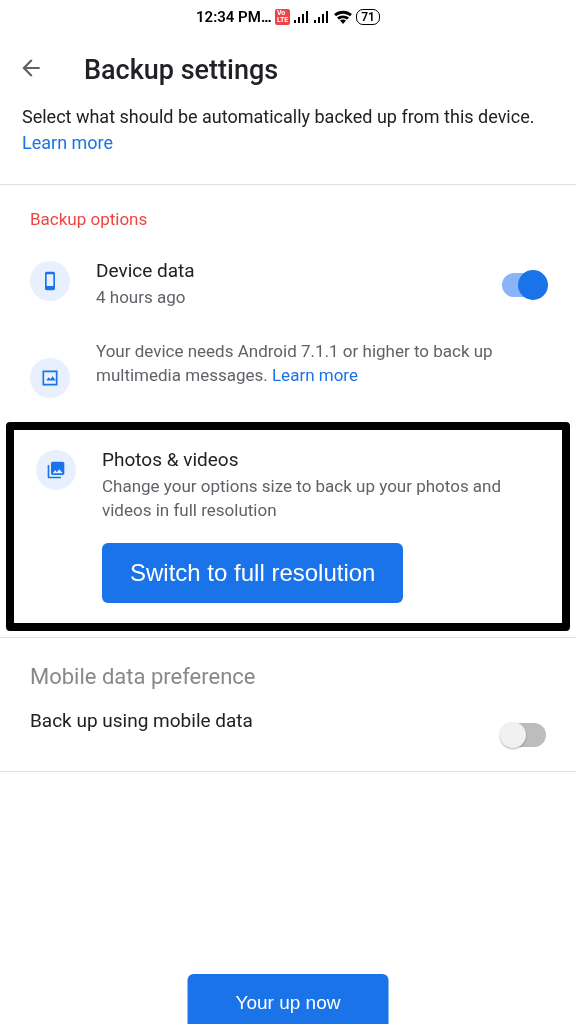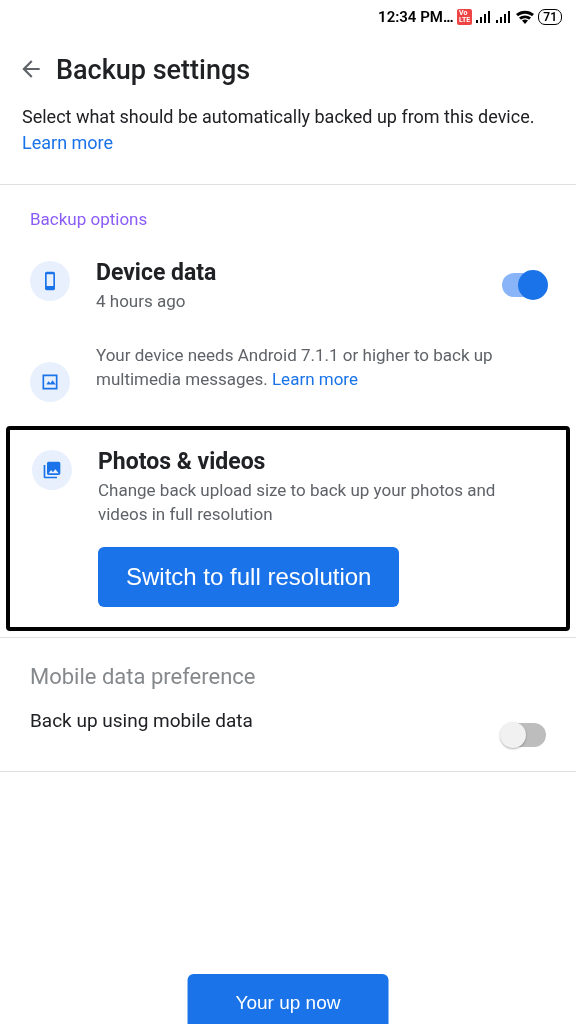--- a/index.html
+++ b/index.html
@@ -6,21 +6,21 @@
     body {
       width: 576px;
       height: 1024px;
       background: #fff;
       font-family: -apple-system, Roboto, Arial, sans-serif;
       overflow: hidden;
       position: relative;
     }
     .status-bar {
       display: flex;
-      justify-content: flex-end;
+      justify-content: center;
       align-items: center;
       padding: 8px 14px 4px;
       font-size: 15px;
       font-weight: 600;
       color: #000;
     }
     .status-right {
       display: flex;
       align-items: center;
       gap: 4px;
@@ -29,42 +29,42 @@
     .battery-box {
       border: 1.5px solid #000;
       border-radius: 7px;
       padding: 0px 4px;
       font-size: 12px;
       font-weight: 600;
       line-height: 14px;
     }
     .header {
       display: flex;
-      align-items: flex-end;
+      align-items: center;
       padding: 24px 18px 18px;
-      gap: 12px;
+      gap: 40px;
     }
     .back-arrow { color: #5f6368; }
     .title {
       font-size: 27px;
       font-weight: 500;
       color: #202124;
     }
     .intro {
       padding: 0 22px 28px;
       font-size: 18px;
       line-height: 1.45;
       color: #202124;
     }
     .link { color: #1a73e8; }
     .divider { height: 1px; background: #e0e0e0; }
     .section-label {
       padding: 24px 30px 18px;
       font-size: 17px;
-      color: #8b5cf6;
+      color: #ef4444;
     }
     .row {
       display: flex;
       align-items: flex-start;
       padding: 12px 30px 18px;
       gap: 26px;
     }
     .row-icon {
       width: 40px;
       height: 40px;
@@ -72,24 +72,23 @@
       background: #e8f0fe;
       display: flex;
       align-items: center;
       justify-content: center;
       flex-shrink: 0;
       margin-top: 2px;
     }
     .row-icon svg { width: 20px; height: 20px; }
     .row-body { flex: 1; }
     .row-title {
-      font-size: 23px;
+      font-size: 19px;
       color: #202124;
       margin-bottom: 4px;
-      font-weight: bold;
     }
     .row-sub {
       font-size: 17px;
       color: #5f6368;
       line-height: 1.4;
     }
     .toggle {
       width: 44px;
       height: 24px;
       border-radius: 12px;
@@ -114,21 +113,21 @@
       position: absolute;
       left: -2px;
       top: -1px;
       width: 26px;
       height: 26px;
       border-radius: 50%;
       background: #f1f1f1;
       box-shadow: 0 1px 2px rgba(0,0,0,0.3);
     }
     .highlight {
-      border: 4px solid #000000;
+      border: 8px solid #000000;
       border-radius: 4px;
       margin: 6px 6px 6px 6px;
       padding: 18px 22px 20px;
     }
     .highlight .row { padding: 0; gap: 26px; }
     .cta-btn {
       background: #1a73e8;
       color: #fff;
       border: none;
       border-radius: 6px;
@@ -246,21 +245,21 @@
 
 <div class="highlight">
   <div class="row">
     <div class="row-icon">
       <svg viewBox="0 0 24 24">
           <path d="M22 16V4c0-1.1-.9-2-2-2H8c-1.1 0-2 .9-2 2v12c0 1.1.9 2 2 2h12c1.1 0 2-.9 2-2zm-11-4l2 2.7L16 11l4 5H8l3-4zM2 6v14c0 1.1.9 2 2 2h14v-2H4V6H2z" fill="#1a73e8"></path>
         </svg>
     </div>
     <div class="row-body">
       <div class="row-title">Photos &amp; videos</div>
-      <div class="row-sub">Change back upload size to back up your photos and videos in full resolution</div>
+      <div class="row-sub">Change your options size to back up your photos and videos in full resolution</div>
     </div>
   </div>
   <button class="cta-btn">Switch to full resolution</button>
 </div>
 
 <div class="divider"></div>
 
 <div class="section-small">Mobile data preference</div>
 
 <div class="mobile-row">

